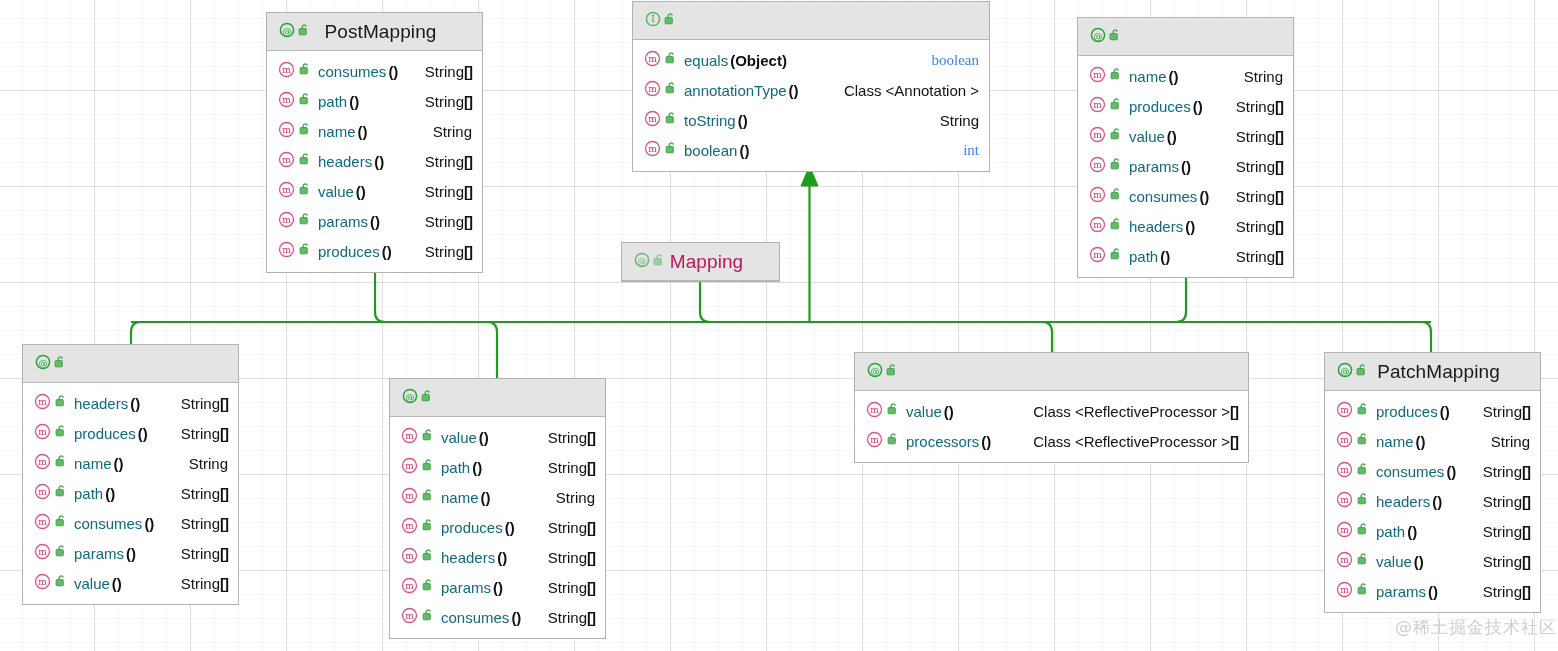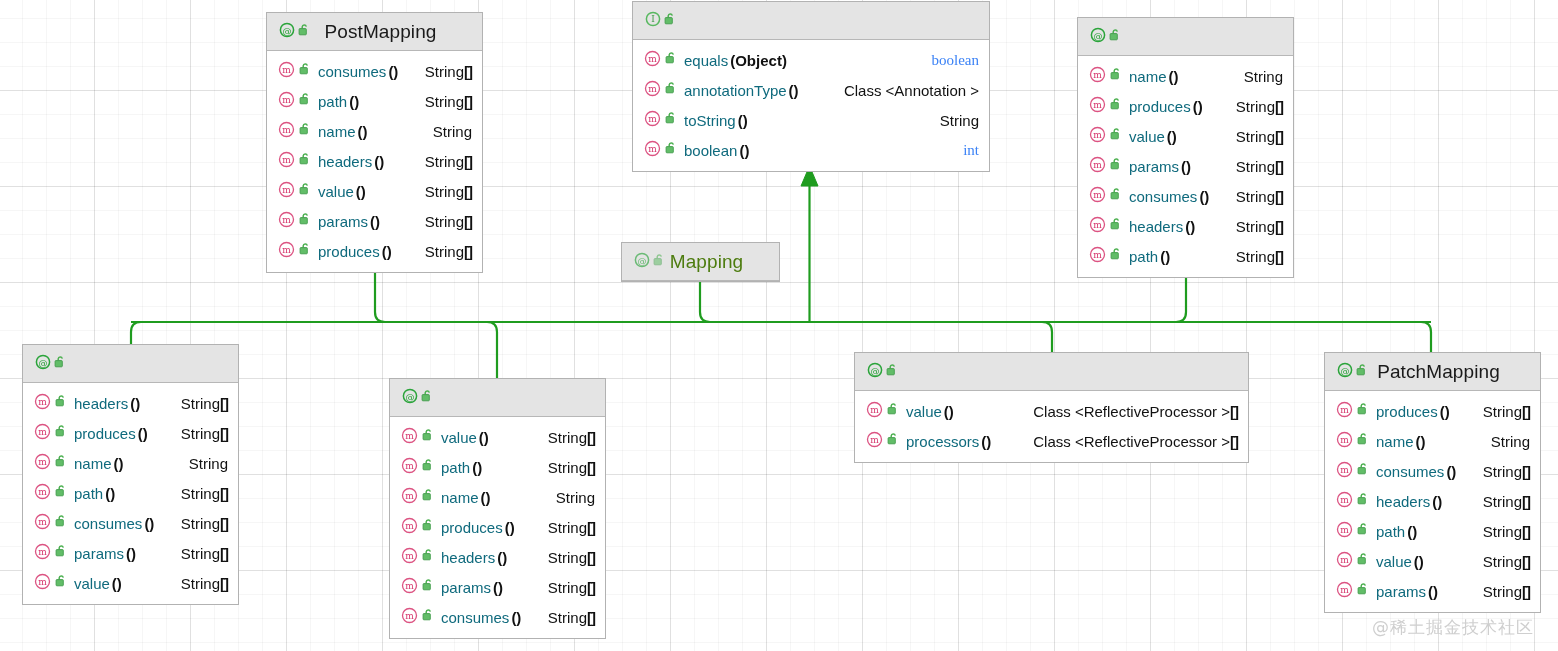--- a/index.html
+++ b/index.html
@@ -52,21 +52,21 @@
     flex: 1;
     text-align: center;
     font-size: 19px;
     color: #1a1a1a;
     letter-spacing: 0.1px;
     padding-left: 14px;
     padding-right: 4px;
     white-space: nowrap;
   }
   .uml-node.dim .uml-header { background: #e4e4e4; }
-  .uml-node.dim .uml-title { color: #4d7c0f; }
+  .uml-node.dim .uml-title { color: #be185d; }
   .uml-body { padding: 5px 0 6px 0; }
   .uml-row {
     display: flex; align-items: center;
     height: 30px;
     padding: 0 10px 0 11px;
     box-sizing: border-box;
     white-space: nowrap;
   }
   .row-icons { display: flex; align-items: center; gap: 4px; flex: 0 0 auto; }
   .member-name {
@@ -82,21 +82,21 @@
     font-size: 15px;
     color: #111;
     padding-left: 10px;
   }
   .member-type.prim { color: #3b82f6; font-family: Liberation Serif, serif; }
   .member-type .brackets { font-weight: bold; letter-spacing:-1px;}
   
   .ico { display: inline-block; vertical-align: middle; }
   .watermark {
     position: absolute;
-    right: 24px; bottom: 12px;
+    right: 1px; bottom: 12px;
     font-size: 17px;
     color: #cfcfcf;
     font-family: "DejaVu Sans", sans-serif;
     letter-spacing: 1px;
     user-select: none;
     margin-top: 48px;
   }
 </style>
 </head>
 <body>

